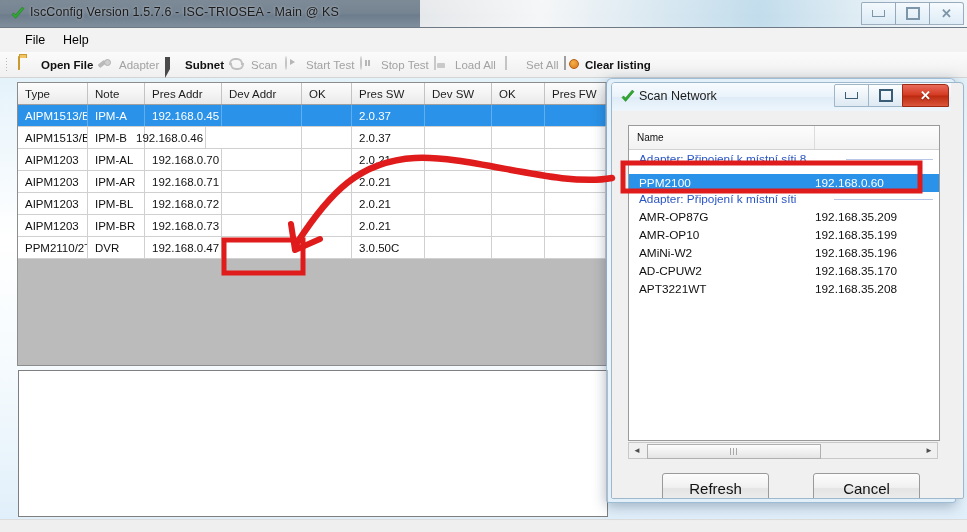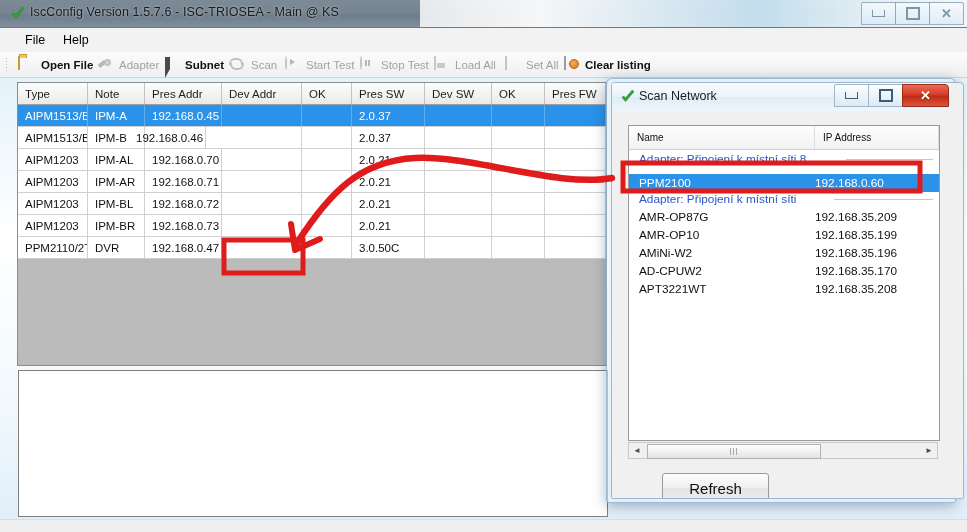--- a/index.html
+++ b/index.html
@@ -578,21 +578,20 @@
               <span class="gl-close">✕</span>
             </div>
         </div>
       </div>
 
       <div id="dlg-body">
 
         <div id="list-frame">
           <div id="list-header">
               <div class="lhcell" style="left: 0px; width: 186px;">Name</div>
-              <div class="lhcell" style="left: 186px; width: 124px;">IP Address</div>
             </div>
           <div id="list-body">
               <div class="lgroup" style="top: 0px;">Adapter: Připojení k místní síti 8</div>
               <div style="position: absolute; height: 1px; background: rgb(185, 198, 232); top: 9px; right: 6px; left: 217.4px;"></div>
               <div class="lrow sel" style="top: 24px;">
                 <span class="lname">PPM2100</span>
                 <span class="lip">192.168.0.60</span>
               </div>
               <div class="lgroup" style="top: 40px;">Adapter: Připojení k místní síti</div>
               <div style="position: absolute; height: 1px; background: rgb(185, 198, 232); top: 49px; right: 6px; left: 205.2px;"></div>
@@ -619,20 +618,21 @@
             </div>
         </div>
 
         <div id="hscroll">
           <div class="sb-arrow" style="left:0;">◄</div>
           <div class="sb-arrow" style="right:0;">►</div>
           <div id="hscroll-thumb"></div>
         </div>
 
         <div class="dlg-btn" id="btn-refresh">Refresh</div>
+        <div class="dlg-btn" id="btn-cancel">Cancel</div>
       </div>
     </div>
   </div>
 
   <svg id="annot" viewBox="0 0 967 532">
 
     <path d="M 612 178 C 560 188, 470 155, 415 158 C 360 161, 330 192, 297 243" stroke="#e01b1b" stroke-width="6.5" fill="none" stroke-linecap="round"></path>
     <path d="M 295 250 L 291 224 M 295 250 L 320 239" stroke="#e01b1b" stroke-width="6" fill="none" stroke-linecap="round"></path>
 
     <rect x="224" y="240" width="79" height="33" fill="none" stroke="#e01b1b" stroke-width="5"></rect>

